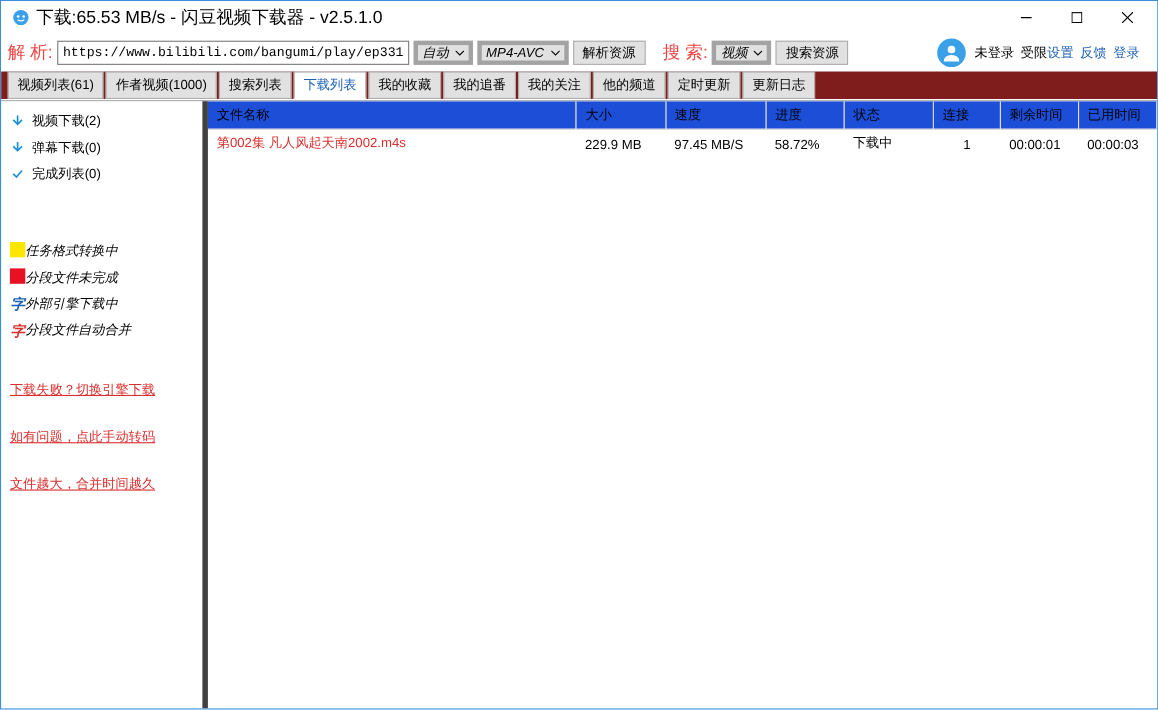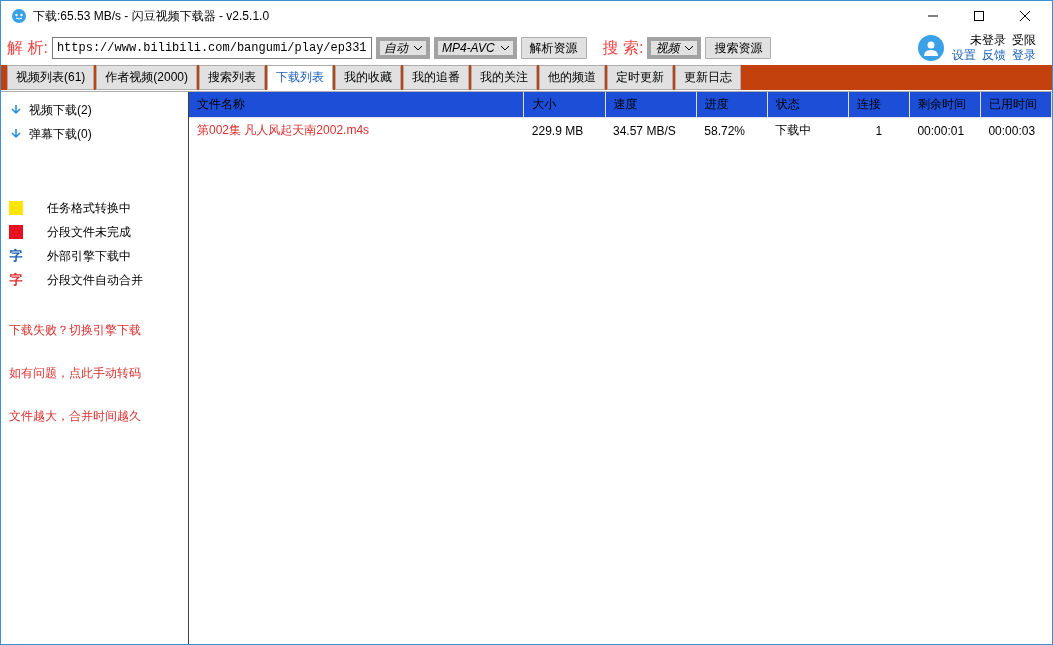--- a/index.html
+++ b/index.html
@@ -1,53 +1,53 @@
 <!DOCTYPE html>
 <html><head>
 <meta charset="utf-8">
 <style>
 * { margin: 0; padding: 0; box-sizing: border-box; font-family: "Microsoft YaHei", "SimSun", sans-serif; }
 body { background: #fff; font-size: 12px; width: 1053px; height: 645px; overflow: hidden; border: 1px solid #3a8fd8; }
 
 .titlebar { height: 30px; display: flex; align-items: center; padding: 0 4px; background: #fff; }
 .titlebar-icon { width: 16px; height: 16px; margin: 0 6px; }
-.titlebar-text { flex: 0 0 auto; font-size: 12px; color: #000; }
+.titlebar-text { flex: 0 0 auto; font-size: 16px; color: #000; }
 .titlebar-spacer { flex: 1; }
 .win-btn { width: 46px; height: 30px; display: flex; align-items: center; justify-content: center; cursor: pointer; }
 
 .toolbar { height: 34px; display: flex; align-items: center; padding: 2px 6px; gap: 4px; background: #fff; }
 .toolbar-label { font-size: 16px; color: #ef4444; white-space: nowrap; }
 .url-input { flex: 0 0 320px; height: 22px; border: 1px solid #7a7a7a; padding: 0 4px; font-family: "Courier New", monospace; font-size: 12px; }
 .select-box { height: 22px; border: 4px solid #a3a3a3; background: #e1e1e1; display: flex; align-items: center; padding: 0 4px; cursor: pointer; font-size: 12px; font-style: italic; }
 .select-box .chev { margin-left: 6px; }
 .btn { height: 22px; border: 1px solid #adadad; background: #e1e1e1; padding: 0 8px; cursor: pointer; display: flex; align-items: center; font-size: 12px; }
 .search-input { flex: 0 0 132px; height: 22px; border: 1px solid #7a7a7a; padding: 0 4px; font-size: 12px; }
 
 .user-area { display: flex; align-items: center; gap: 2px; margin-left: auto; padding-right: 10px; }
 .avatar { width: 26px; height: 26px; border-radius: 50%; background: #3aa0e8; display: flex; align-items: center; justify-content: center; margin-right: 6px; }
-.user-text-col { display: flex; flex-direction: column; align-items: flex-end; line-height: 15px; }
+.user-text-col { display: flex; flex-direction: row; align-items: flex-start; line-height: 15px; }
 .user-row { display: flex; gap: 6px; }
 .user-link { color: #1a5fb4; cursor: pointer; font-size: 12px; }
 .user-status { color: #000; font-size: 12px; }
 
-.tabs { height: 26px; display: flex; align-items: flex-end; padding: 0 6px; background: #c2410c; border-bottom: 1px solid #fff; }
+.tabs { height: 26px; display: flex; align-items: flex-end; padding: 0 6px; background: #7f1d1d; border-bottom: 1px solid #fff; }
 .tab { border: 1px solid #adadad; border-bottom: 1px solid #adadad; padding: 3px 8px; margin-right: 2px; background: #e1e1e1; cursor: pointer; font-size: 12px; position: relative; }
 .tab.active { background: #fff; color: #1a5fb4; border-bottom: 1px solid #fff; z-index: 2; }
 
 .main { display: flex; height: calc(645px - 30px - 34px - 26px - 2px); border-top: 1px solid #adadad; }
 
-.sidebar { width: 188px; border-right: 1px solid #404040; padding: 6px 8px; overflow-y: auto; }
+.sidebar { width: 188px; border-right: 5px solid #404040; padding: 6px 8px; overflow-y: auto; }
 .side-item { display: flex; align-items: center; gap: 6px; height: 24px; cursor: pointer; font-size: 12px; }
 .side-icon { width: 14px; height: 14px; display: flex; align-items: center; justify-content: center; flex-shrink: 0; }
 .legend-section { margin-top: 50px; }
-.legend-item { display: flex; align-items: center; gap: 24px; height: 24px; font-size: 12px; }
+.legend-item { display: flex; gap: 0; height: 24px; font-size: 12px; font-style: italic; }
 .legend-swatch { width: 14px; height: 14px; flex-shrink: 0; }
 .legend-char { width: 14px; text-align: center; font-size: 13px; font-weight: bold; flex-shrink: 0; }
 .tip-section { margin-top: 30px; }
-.tip { color: #d8302f; font-size: 12px; margin-bottom: 26px; cursor: pointer; }
+.tip { color: #d8302f; font-size: 12px; margin-bottom: 26px; cursor: pointer; text-decoration: underline; }
 
 .content { flex: 1; overflow: auto; }
 .table { width: 100%; border-collapse: collapse; }
 .table th { text-align: left; font-weight: normal; font-size: 12px; padding: 4px 8px; background: #1d4ed8; border-bottom: 1px solid #e0e0e0; border-right: 1px solid #e0e0e0; height: 22px; }
 .table td { font-size: 12px; padding: 4px 8px; height: 24px; }
 .row-active td { color: #d8302f; }
 .row-active td.plain { color: #000; }
 
 svg { display: block; }
 </style>
@@ -131,21 +131,21 @@
         <span class="user-link">设置</span>
         <span class="user-link">反馈</span>
         <span class="user-link">登录</span>
       </div>
     </div>
   </div>
 </div>
 
 <div class="tabs">
   <div class="tab">视频列表(61)</div>
-  <div class="tab">作者视频(2000)</div>
+  <div class="tab">作者视频(1000)</div>
   <div class="tab">搜索列表</div>
   <div class="tab active">下载列表</div>
   <div class="tab">我的收藏</div>
   <div class="tab">我的追番</div>
   <div class="tab">我的关注</div>
   <div class="tab">他的频道</div>
   <div class="tab">定时更新</div>
   <div class="tab">更新日志</div>
 </div>
 
@@ -159,20 +159,28 @@
         </span>
       <span>视频下载(2)</span>
     </div>
     <div class="side-item">
       <span class="side-icon">
           <svg width="12" height="12">
             <path d="M6 1 L6 9 M2 5 L6 9 L10 5" stroke="#1a8fd8" stroke-width="1.5" fill="none"></path>
           </svg>
         </span>
       <span>弹幕下载(0)</span>
+    </div>
+    <div class="side-item">
+      <span class="side-icon">
+          <svg width="12" height="12">
+            <path d="M2 6 L5 9 L10 3" stroke="#1a8fd8" stroke-width="1.5" fill="none"></path>
+          </svg>
+        </span>
+      <span>完成列表(0)</span>
     </div>
 
     <div class="legend-section">
       <div class="legend-item">
         <span class="legend-swatch" style="background:#ffe600"></span>
         <span>任务格式转换中</span>
       </div>
       <div class="legend-item">
         <span class="legend-swatch" style="background:#e81123"></span>
         <span>分段文件未完成</span>
@@ -215,21 +223,21 @@
           <th>状态</th>
           <th>连接</th>
           <th>剩余时间</th>
           <th>已用时间</th>
         </tr>
       </thead>
       <tbody>
         <tr class="row-active">
           <td>第002集 凡人风起天南2002.m4s</td>
           <td class="plain">229.9 MB</td>
-          <td class="plain">34.57 MB/S</td>
+          <td class="plain">97.45 MB/S</td>
           <td class="plain">58.72%</td>
           <td class="plain">下载中</td>
           <td class="plain" style="text-align:center">1</td>
           <td class="plain">00:00:01</td>
           <td class="plain">00:00:03</td>
         </tr>
       </tbody>
     </table>
   </div>
 </div>

